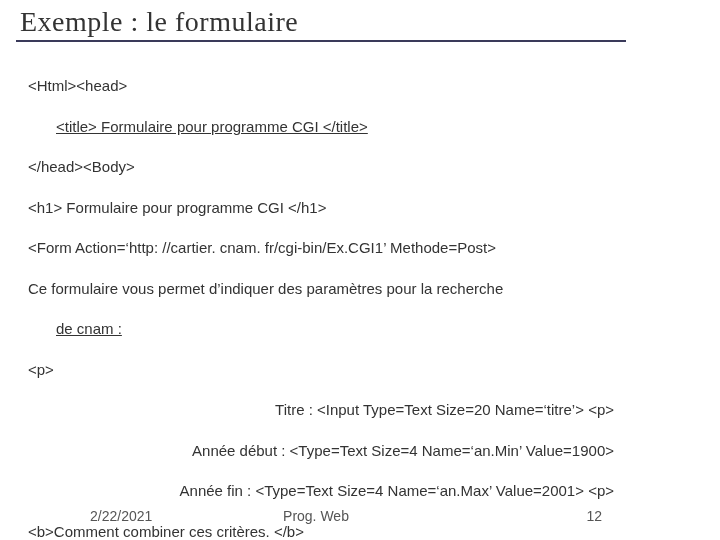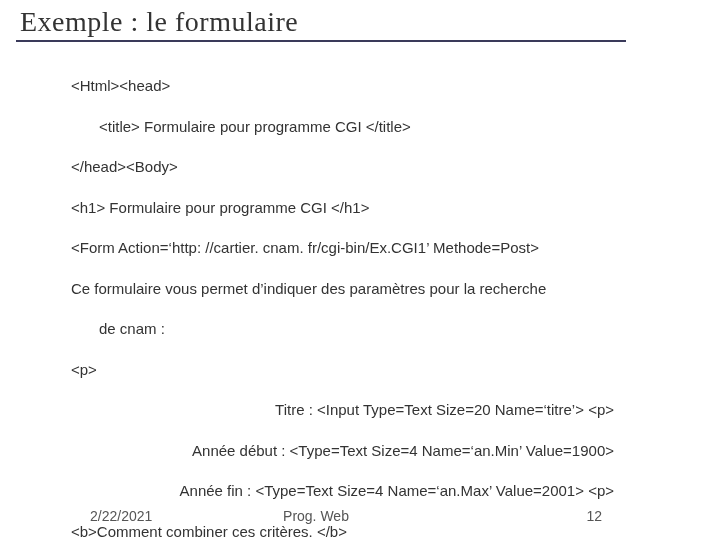--- a/index.html
+++ b/index.html
@@ -37,23 +37,22 @@
   .code-block {
     margin: 14px 28px 0 28px;
     font-family: Verdana, Geneva, sans-serif;
     font-size: 15px;
     line-height: 1.35;
     color: #333;
     white-space: pre;
   }
   .code-block .line {
     display: block;
-    margin-left: 43px;
   }
-  .code-block .indent1 { padding-left: 28px; }
+  .code-block .indent1 { padding-left: 28px; text-decoration: underline; }
   .code-block .indent2 { padding-left: 56px; text-align: right; }
   .footer {
     position: absolute;
     bottom: 16px;
     left: 0;
     width: 100%;
     font-size: 14px;
     color: #555;
   }
   .footer .date   { position: absolute; left: 90px;  bottom: 0; margin-top: 44px; }

